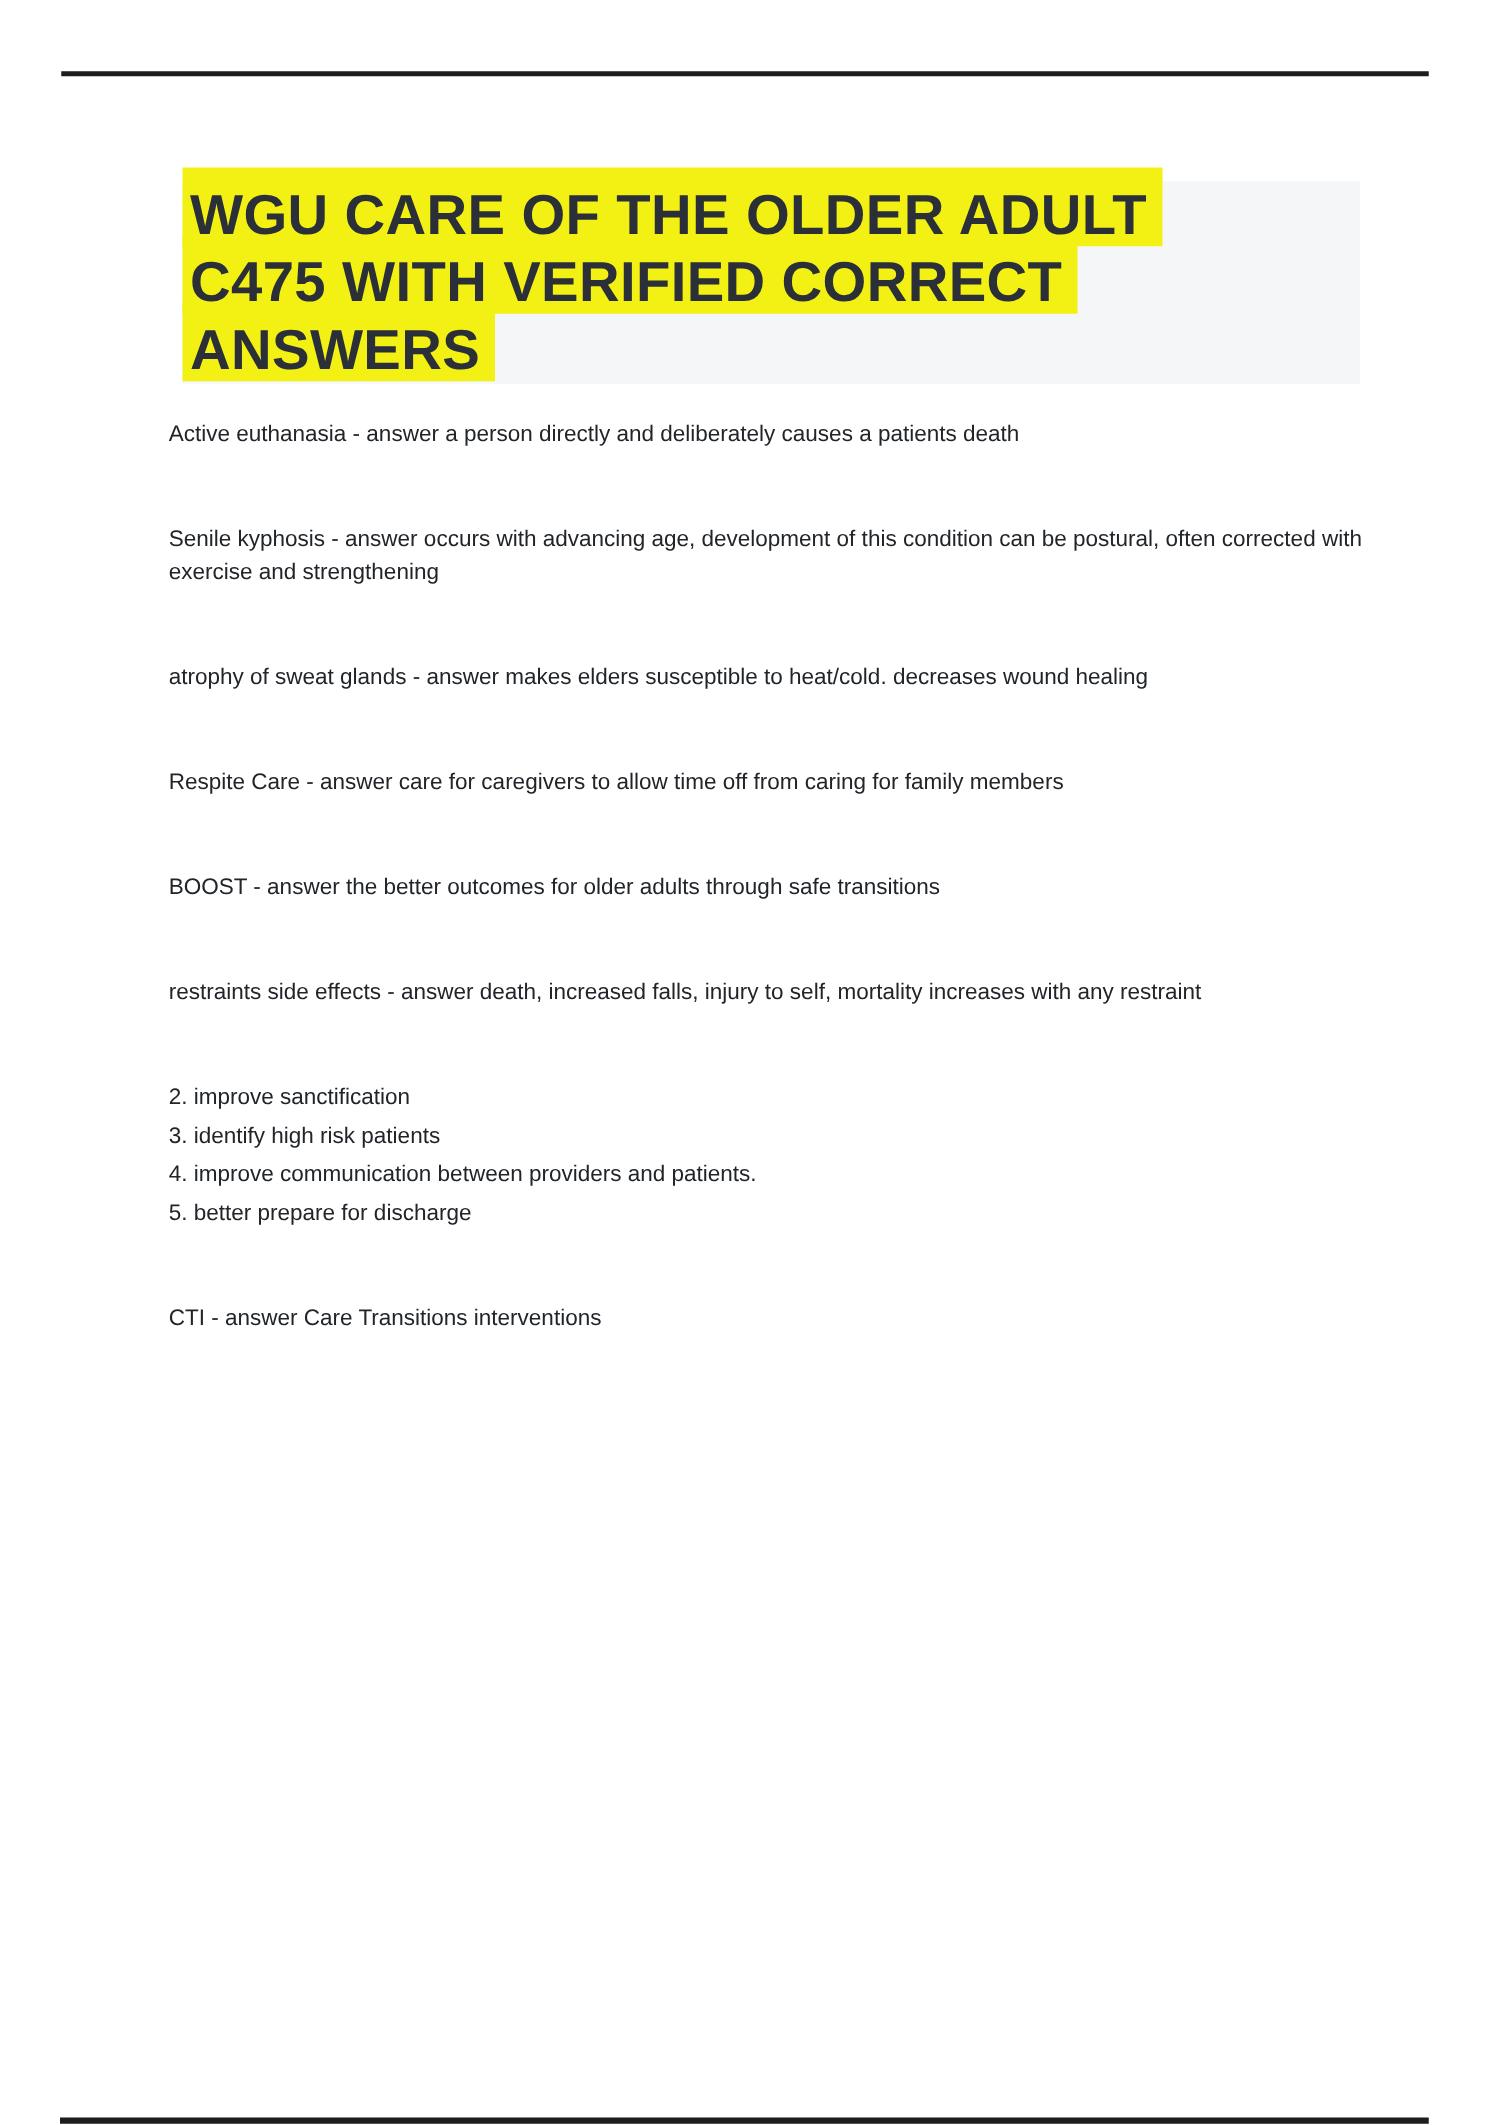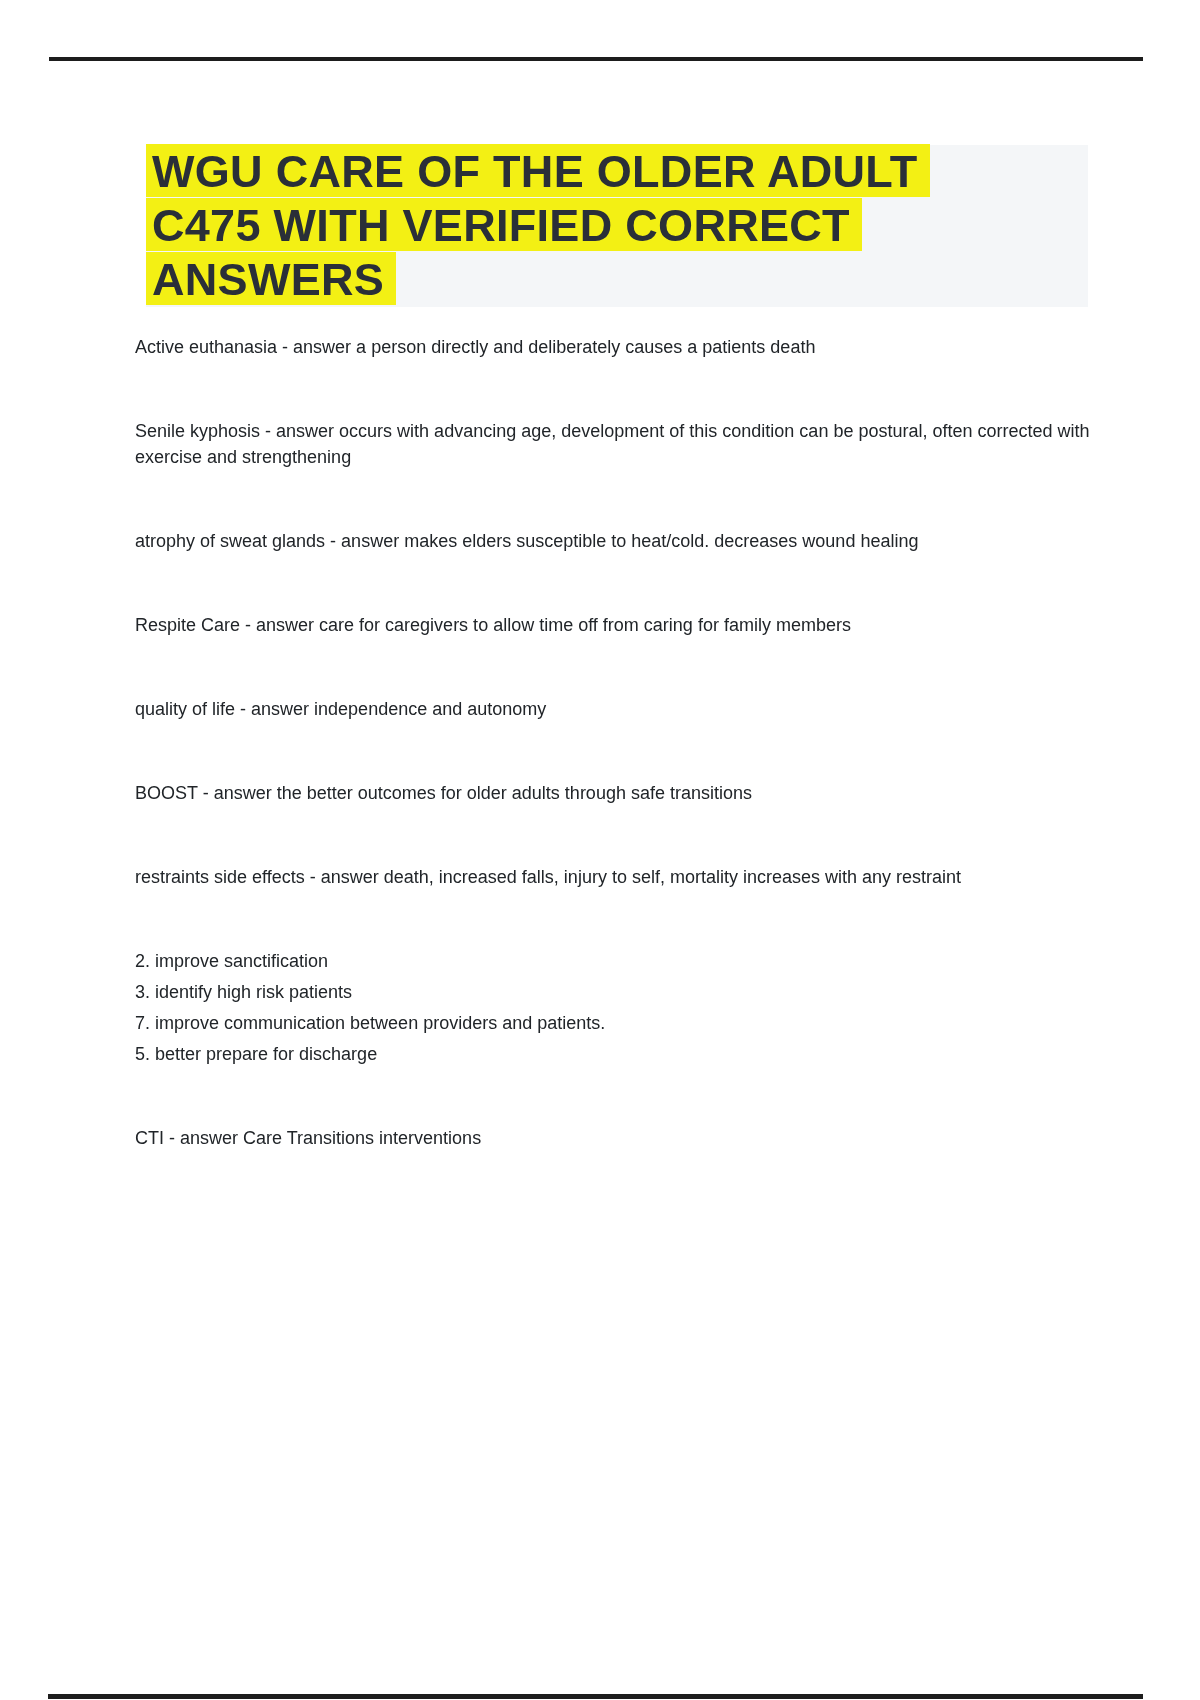--- a/index.html
+++ b/index.html
@@ -35,21 +35,21 @@
     background: #f4f6f8;
     font-size: 45px;
     line-height: 54px;
     font-weight: bold;
     color: #2a2f38;
     letter-spacing: 0.3px;
   }
   h1.doc-title mark {
     background: #f3f014;
     color: inherit;
-    padding: 2px 12px 0 6px;
+    padding: 12px 12px 0 6px;
     -webkit-box-decoration-break: clone;
     box-decoration-break: clone;
   }
   .qa {
     margin: 0 0 58px 0;
     width: 965px;
     font-size: 18px;
     line-height: 26px;
     color: #212529;
   }
@@ -75,36 +75,33 @@
   </div>
 
   <div class="qa">
     <p>atrophy of sweat glands - answer makes elders susceptible to heat/cold. decreases wound healing</p>
   </div>
 
   <div class="qa">
     <p>Respite Care - answer care for caregivers to allow time off from caring for family members</p>
   </div>
 
-  <div class="qa">
-    <p>quality of life - answer independence and autonomy</p>
-  </div>
 
   <div class="qa">
     <p>BOOST - answer the better outcomes for older adults through safe transitions</p>
   </div>
 
   <div class="qa">
     <p>restraints side effects - answer death, increased falls, injury to self, mortality increases with any restraint</p>
   </div>
 
   <div class="qa">
     <p>2. improve sanctification</p>
     <p>3. identify high risk patients</p>
-    <p>7. improve communication between providers and patients.</p>
+    <p>4. improve communication between providers and patients.</p>
     <p>5. better prepare for discharge</p>
   </div>
 
   <div class="qa">
     <p>CTI - answer Care Transitions interventions</p>
   </div>
 
 </div>
 
 <div class="rule rule-bottom"></div>

